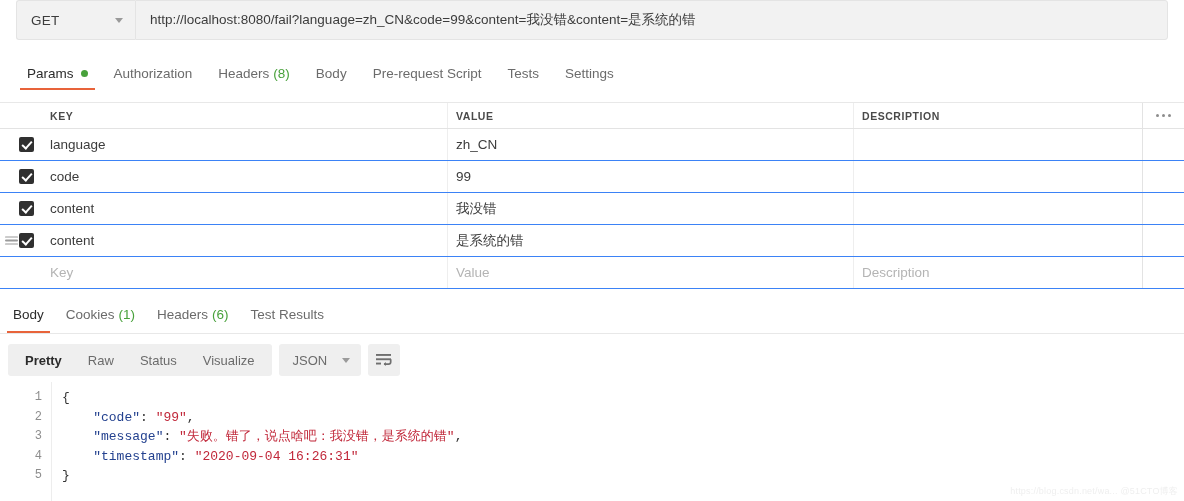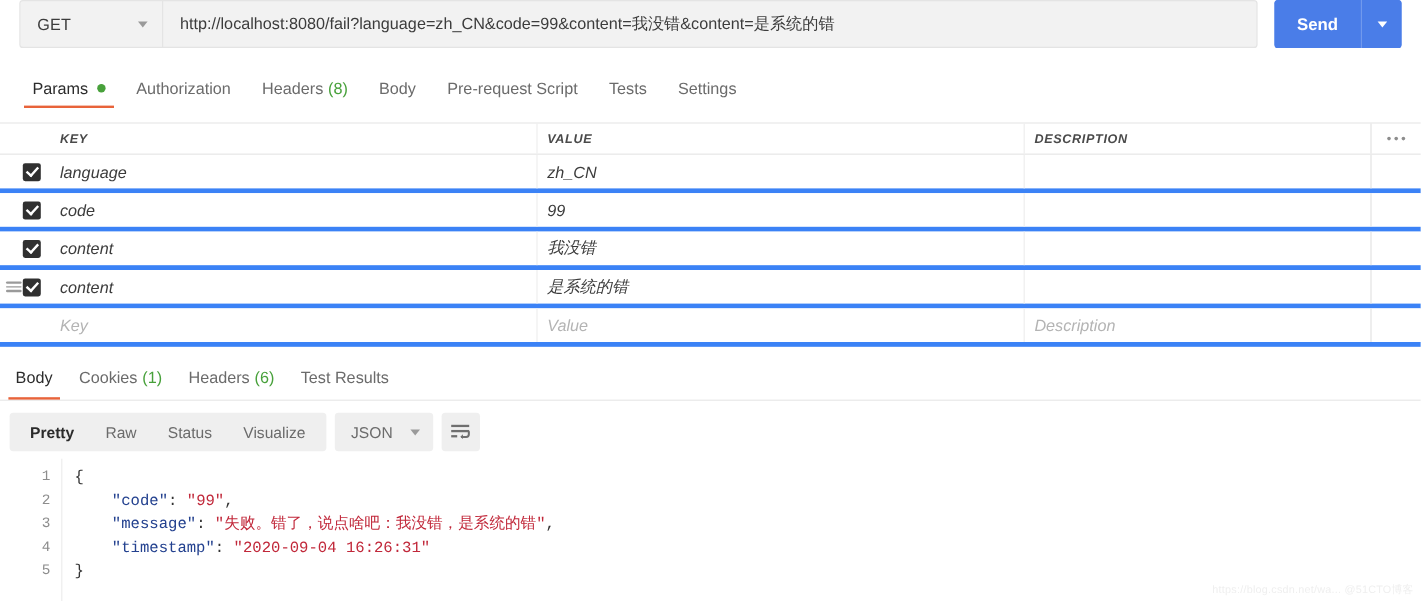--- a/index.html
+++ b/index.html
@@ -143,35 +143,34 @@
   
   .params-table {
     position: absolute;
     left: 0; top: 102px;
     width: 1184px;
   }
   .ptr {
     display: flex;
     align-items: stretch;
     height: 32px;
-    border-bottom: 4px solid #3b82f6;
+    border-bottom: 1px solid #3b82f6;
     background: #fff;
   }
   .ptr.header {
     border-bottom: 1px solid #e3e3e3;
     border-top: 1px solid #e8e8e8;
     height: 27px;
   }
   .pc {
     display: flex;
     align-items: center;
     border-right: 1px solid #eeeeee;
     overflow: hidden;
     white-space: nowrap;
-    font-style: italic;
   }
   .pc-check {
     width: 42px;
     flex: 0 0 42px;
     justify-content: flex-end;
     padding-right: 8px;
     border-right: none;
     position: relative;
   }
   .pc-key   { flex: 0 0 406px; padding-left: 8px; }
@@ -430,26 +429,20 @@
 <body>
 
 <div id="app">
 
   <div class="urlbar-row">
     <div class="method-select">
       <span class="method-label">GET</span>
       <span class="caret-down"></span>
     </div>
     <div class="url-input" title="http://localhost:8080/fail?language=zh_CN&amp;code=99&amp;content=我没错&amp;content=是系统的错">http://localhost:8080/fail?language=zh_CN&amp;code=99&amp;content=我没错&amp;content=是系统的错</div>
-    <div class="send-wrap">
-      <div class="send-btn">Send</div>
-      <div class="send-caret">
-        <i></i>
-      </div>
-    </div>
   </div>
 
   <div class="req-tabs">
     <div class="rtab active">
       <span>Params</span>
       <span class="dot-green"></span>
     </div>
     <div class="rtab">
       <span>Authorization</span>
     </div>

